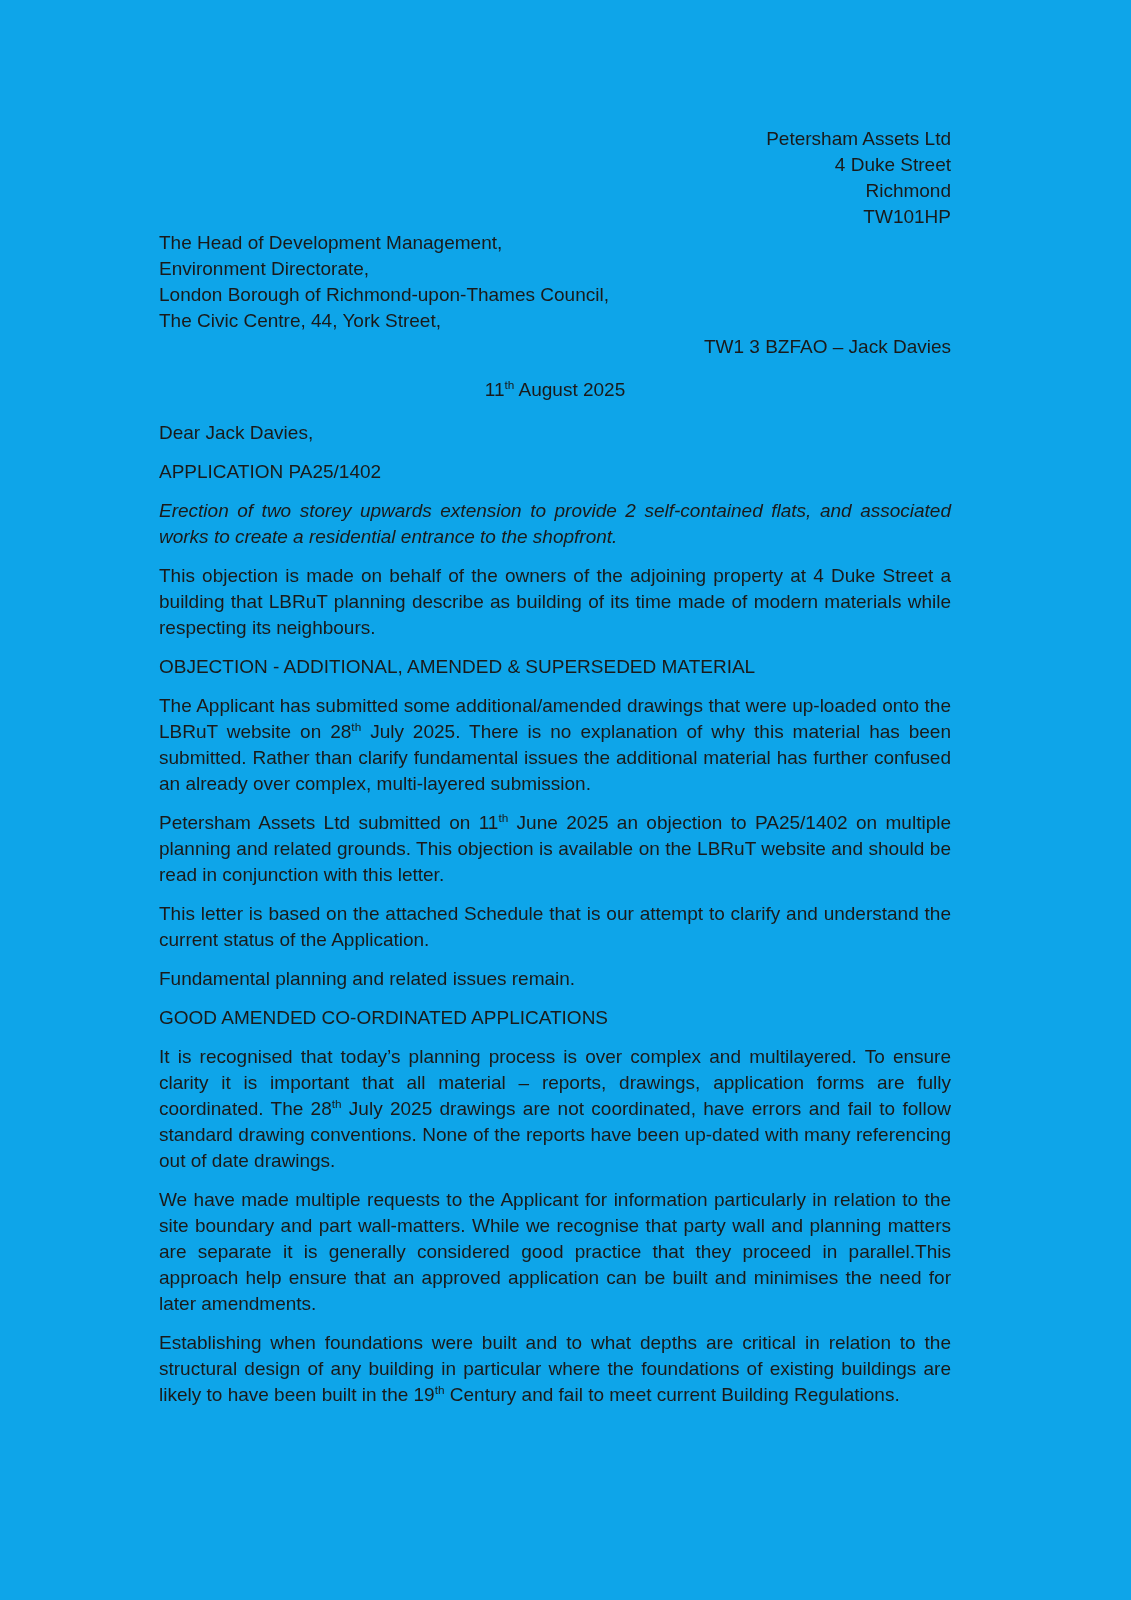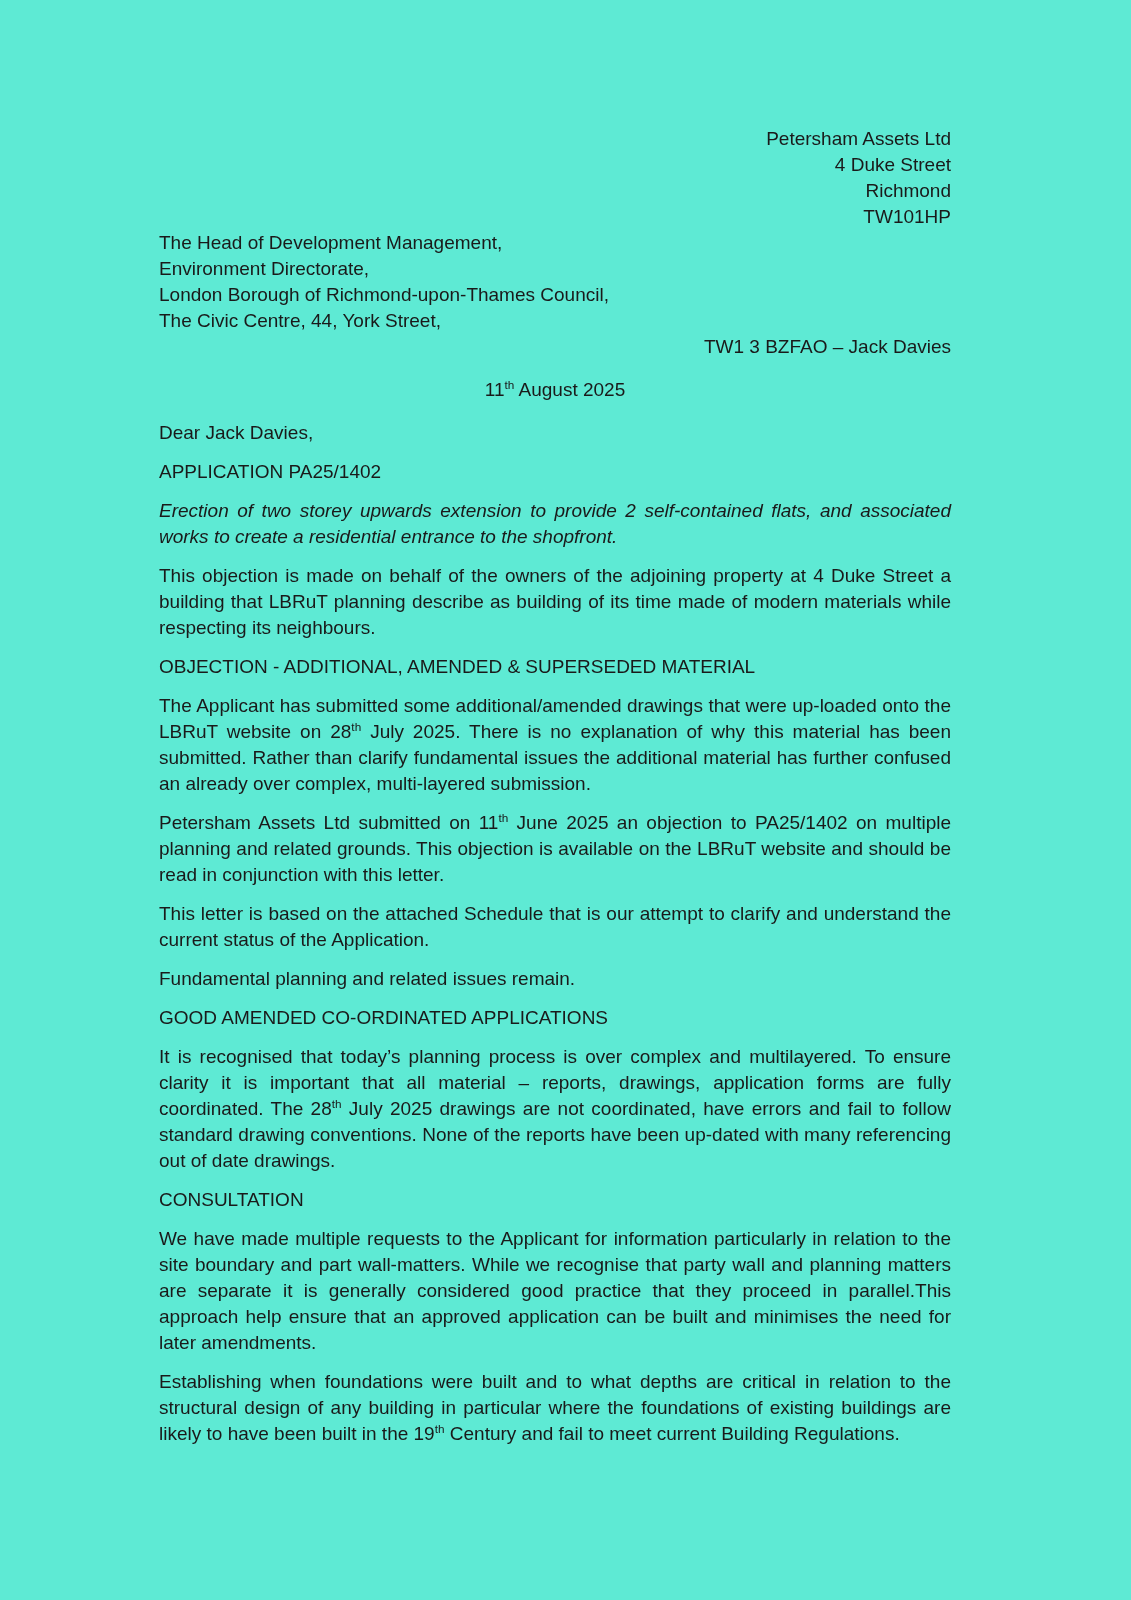--- a/index.html
+++ b/index.html
@@ -10,21 +10,21 @@
   }
   .page {
     width: 1131px;
     height: 1600px;
     overflow: hidden;
     padding: 126px 180px 60px 159px;
     font-family: "Liberation Sans", "DejaVu Sans", sans-serif;
     font-size: 19px;
     line-height: 26px;
     color: #1a1a1a;
-    background: #5eead4;
+    background: #0ea5e9;
   }
   .sender {
     text-align: right;
   }
   .recipient {
     margin-top: 0;
   }
   .recipient-row {
     display: flex;
     justify-content: flex-end;
@@ -85,18 +85,17 @@
       <p class="block heading"><span>APPLICATION PA25/1402</span></p>
       <p class="block italic"><span>Erection of two storey upwards extension to provide 2 self-contained flats, and associated works to create a residential entrance to the shopfront.</span></p>
       <p class="block paragraph"><span>This objection is made on behalf of the owners of the adjoining property at 4 Duke Street a building that LBRuT planning describe as building of its time made of modern materials while respecting its neighbours.</span></p>
       <p class="block heading"><span>OBJECTION - ADDITIONAL, AMENDED &amp; SUPERSEDED MATERIAL</span></p>
       <p class="block paragraph"><span>The Applicant has submitted some additional/amended drawings that were up-loaded onto the LBRuT website on 28</span><sup>th</sup><span> July 2025. There is no explanation of why this material has been submitted. Rather than clarify fundamental issues the additional material has further confused an already over complex, multi-layered submission.</span></p>
       <p class="block paragraph"><span>Petersham Assets Ltd submitted on 11</span><sup>th</sup><span> June 2025 an objection to PA25/1402 on multiple planning and related grounds. This objection is available on the LBRuT website and should be read in conjunction with this letter.</span></p>
       <p class="block paragraph"><span>This letter is based on the attached Schedule that is our attempt to clarify and understand the current status of the Application.</span></p>
       <p class="block paragraph"><span>Fundamental planning and related issues remain.</span></p>
       <p class="block heading"><span>GOOD AMENDED CO-ORDINATED APPLICATIONS</span></p>
       <p class="block paragraph"><span>It is recognised that today’s planning process is over complex and multilayered. To ensure clarity it is important that all material – reports, drawings, application forms are fully coordinated. The 28</span><sup>th</sup><span> July 2025 drawings are not coordinated, have errors and fail to follow standard drawing conventions. None of the reports have been up-dated with many referencing out of date drawings.</span></p>
-      <p class="block heading"><span>CONSULTATION</span></p>
       <p class="block paragraph"><span>We have made multiple requests to the Applicant for information particularly in relation to the site boundary and part wall-matters. While we recognise that party wall and planning matters are separate it is generally considered good practice that they proceed in parallel.This approach help ensure that an approved application can be built and minimises the need for later amendments.</span></p>
       <p class="block paragraph"><span>Establishing when foundations were built and to what depths are critical in relation to the structural design of any building in particular where the foundations of existing buildings are likely to have been built in the 19</span><sup>th</sup><span> Century and fail to meet current Building Regulations.</span></p>
     </div>
 
 </div>
 
 </body></html>

